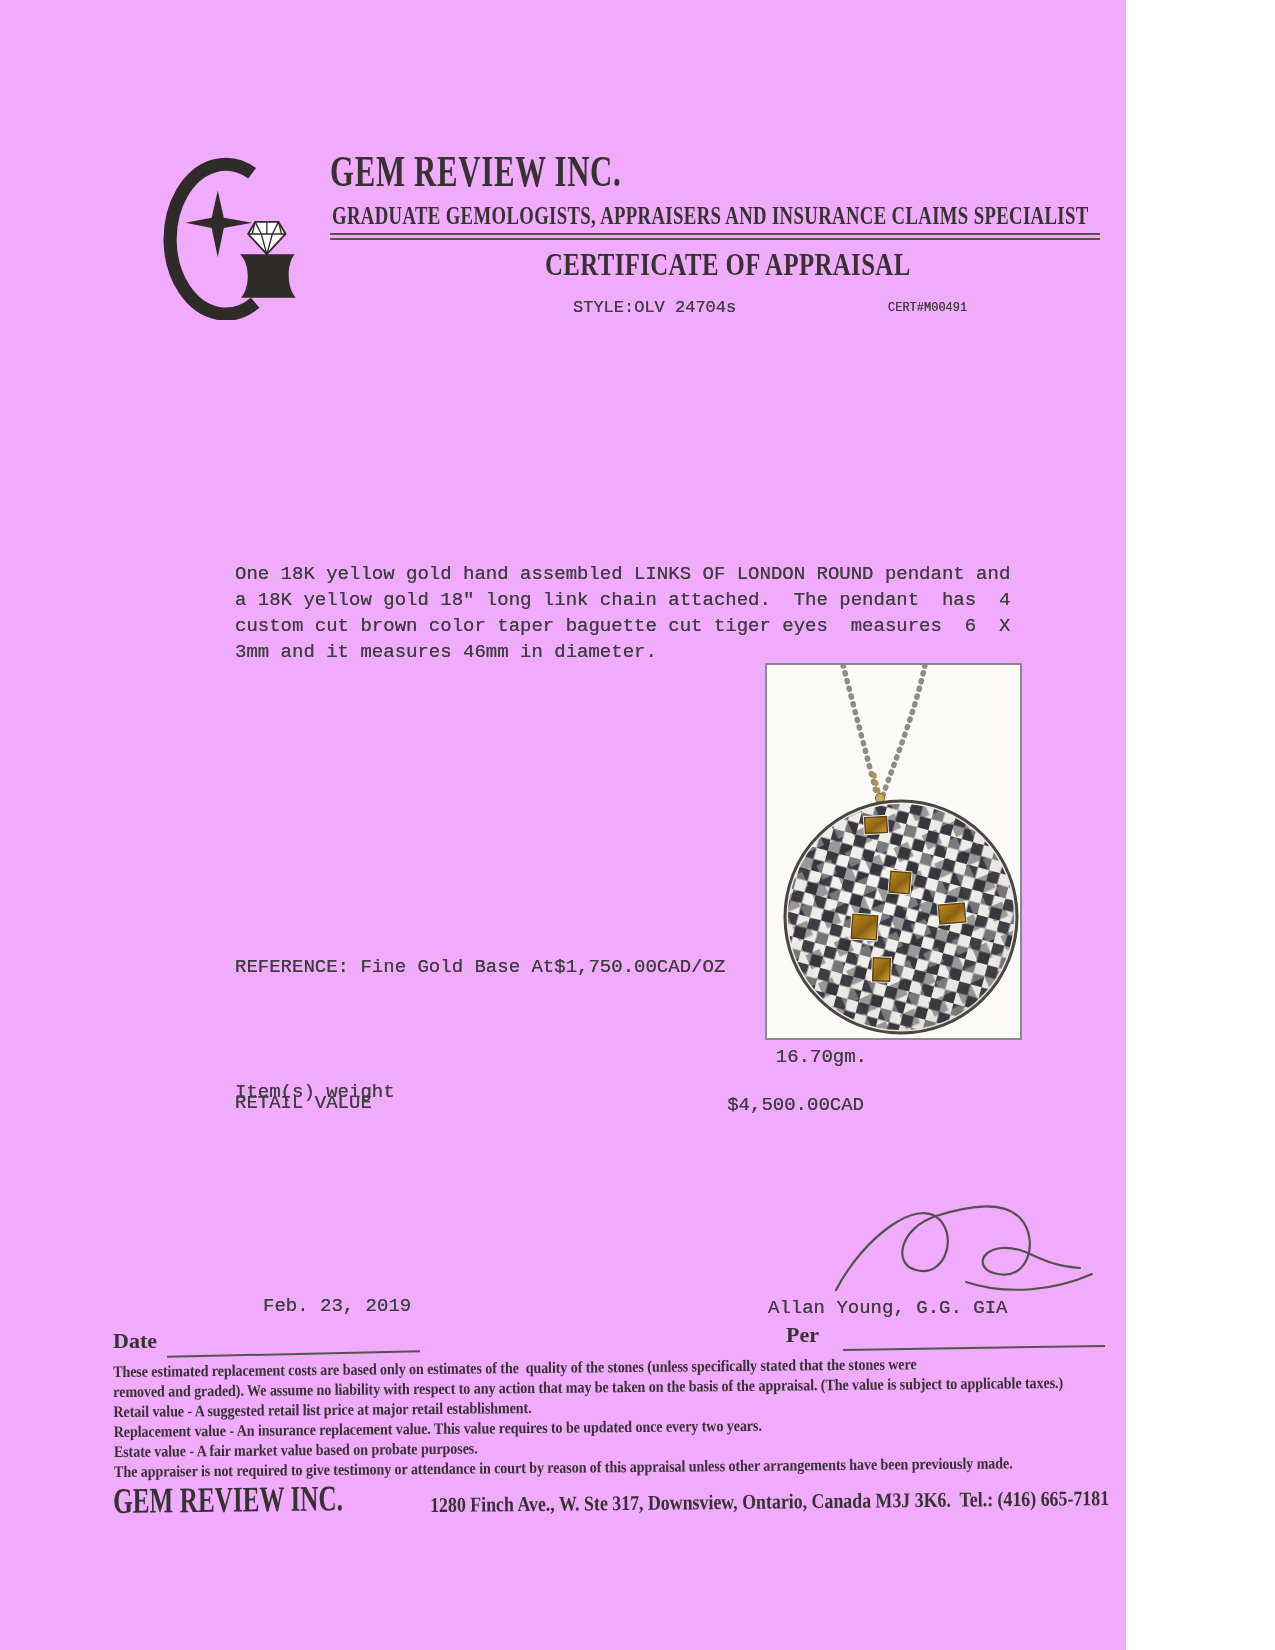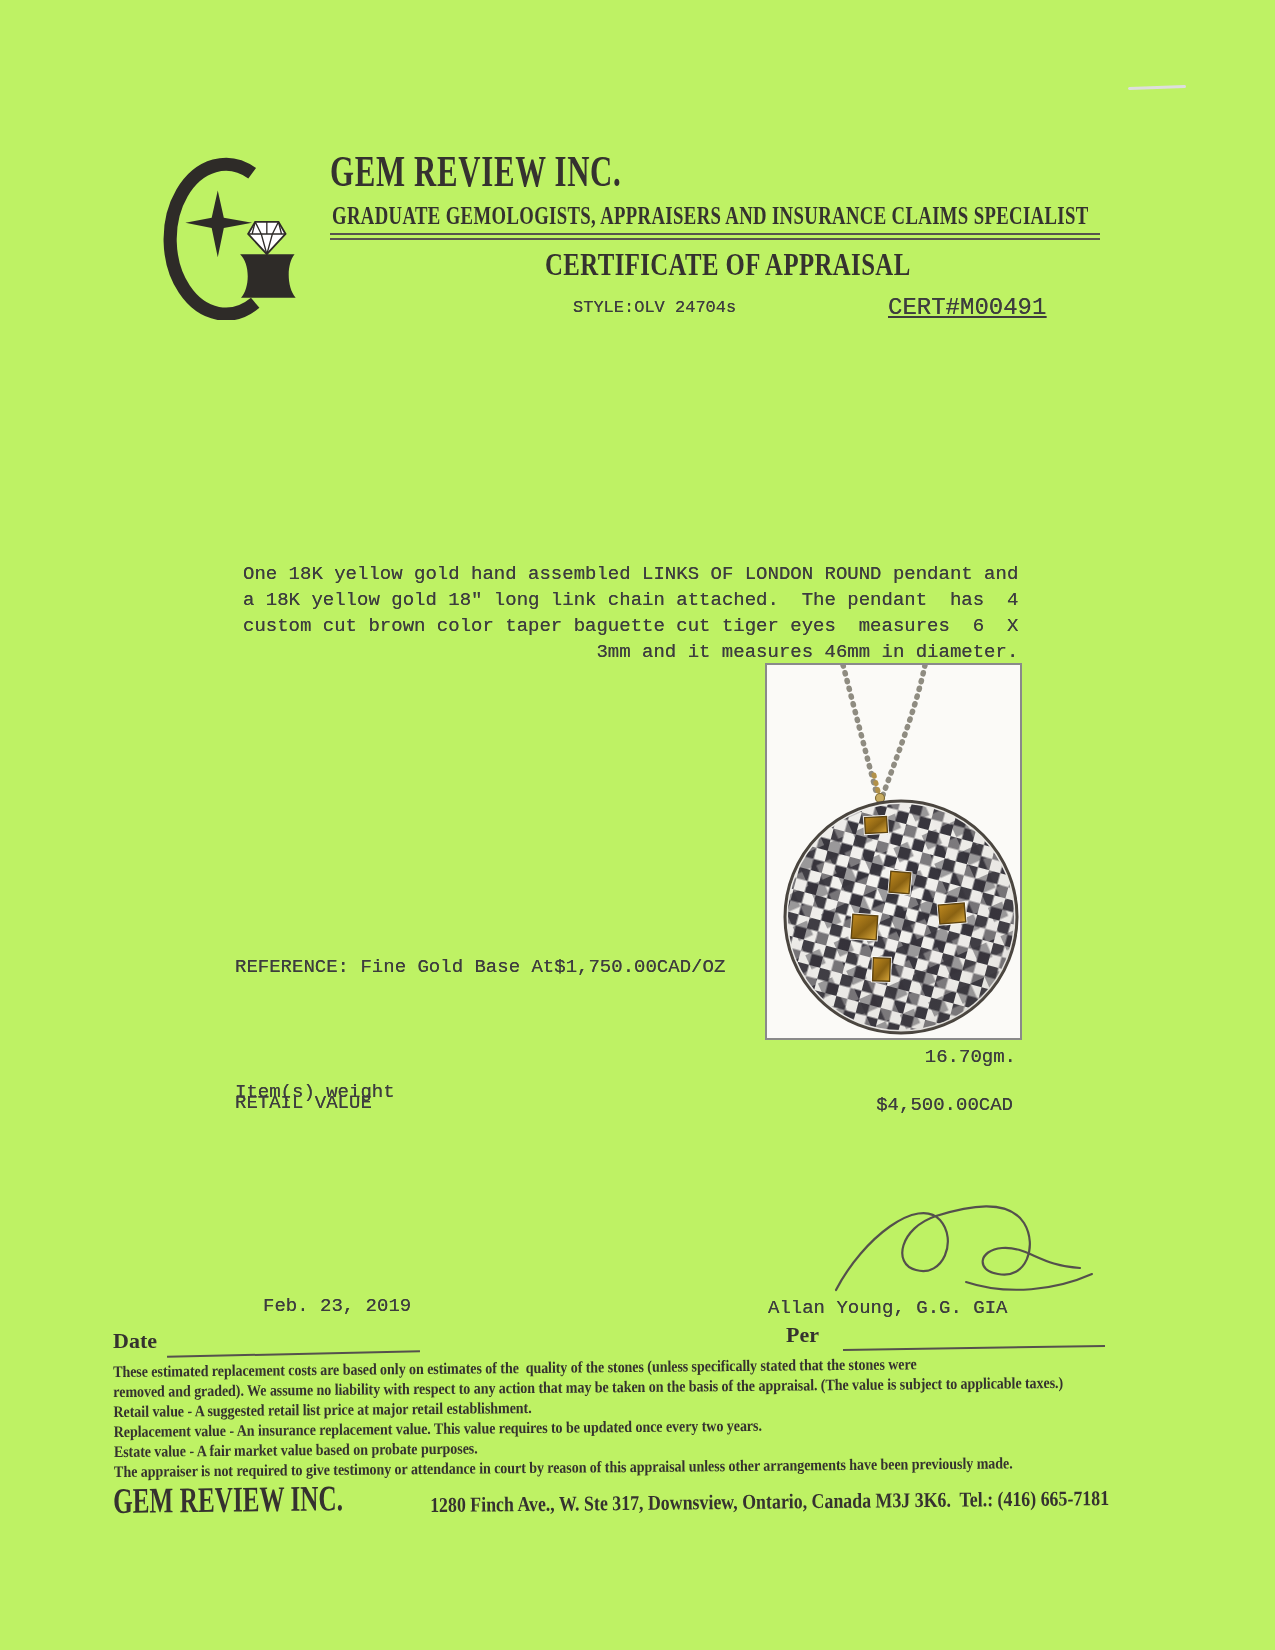--- a/index.html
+++ b/index.html
@@ -1,18 +1,18 @@
 <!DOCTYPE html>
 <html><head>
 <meta charset="utf-8">
 <style>
   * { margin:0; padding:0; box-sizing:border-box; }
   html,body { background:#ffffff; }
   .page {
-    position:relative; width:1275px; height:1650px; background:#bef264;
+    position:relative; width:1126px; height:1650px; background:#f0abfc;
     overflow:hidden;
     font-family:"Liberation Serif","DejaVu Serif",serif;
   }
   .abs { position:absolute; }
   .mono {
     font-family:"Liberation Mono","DejaVu Sans Mono",monospace;
     color:#3d3d3d; font-size:19px; white-space:pre; line-height:26px;
     text-shadow:0 0 0.4px #4a4a4a;
   }
   .serifb {
@@ -22,25 +22,25 @@
   
   .company-name { left:330px; top:146px; font-size:44px; letter-spacing:1px;
     transform:scaleX(0.70); transform-origin:left top; white-space:pre; }
   .tagline { left:332px; top:201px; font-size:26px; letter-spacing:0.5px;
     transform:scaleX(0.72); transform-origin:left top; white-space:pre; }
   .double-rule { left:330px; top:233px; width:770px; height:7px;
     border-top:2.5px solid #57534e; border-bottom:2px solid #57534e; }
   .cert-title { left:545px; top:247px; font-size:31px; letter-spacing:0.5px;
     transform:scaleX(0.80); transform-origin:left top; white-space:pre; }
   .style-row-label { left:573px; top:295px; font-size:17px; }
-  .cert-row-label { left:888px; top:295px; font-size:24px;text-decoration:underline; }
+  .cert-row-label { left:888px; top:295px; font-size:12px; }
   .scan-dash { left:1128px; top:86px; width:58px; height:3px; background:#dedede;
     transform:rotate(-2deg); border-radius:2px; }
   
-  .description { left:243px; top:561px;text-align:right; }
+  .description { left:235px; top:561px; }
   .photo-frame { left:765px; top:663px; width:257px; height:377px;
     border:2px solid #8a8a8a; background:#fbfaf7; }
   .reference-line { left:235px; top:954px; }
   .weight-label { left:235px; top:1079px; }
   .weight-value { right:259px; top:1044px; }
   .retail-label { left:235px; top:1090px;text-align:center; }
   .retail-value { right:262px; top:1092px; }
   
   .date-value { left:263px; top:1293px; }
   .appraiser-name { left:768px; top:1295px; }

